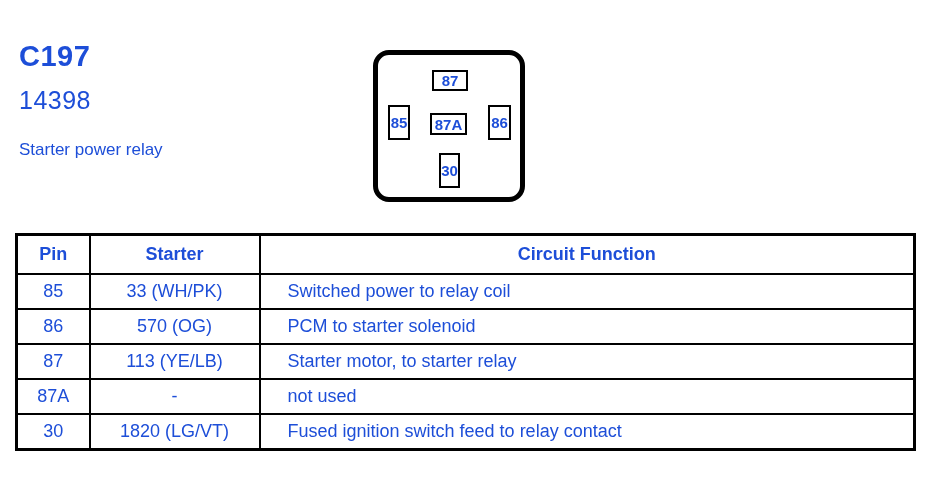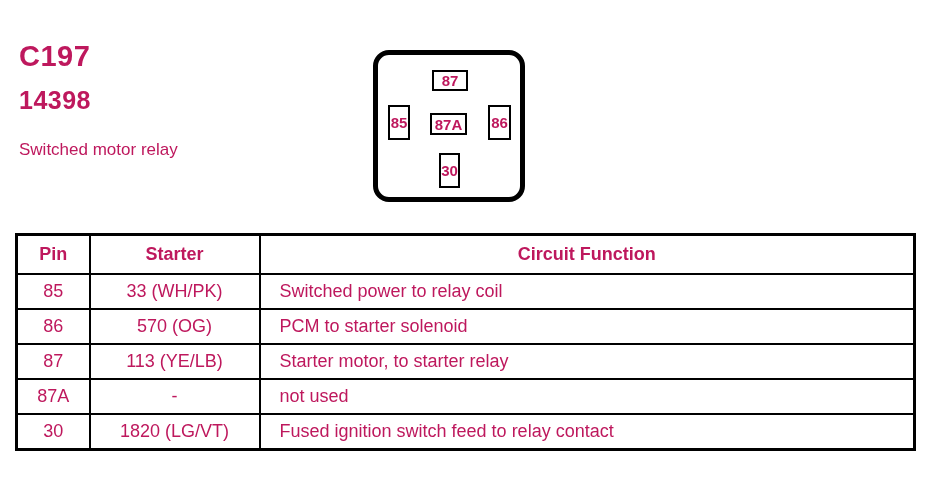--- a/index.html
+++ b/index.html
@@ -5,40 +5,40 @@
   html, body {
     margin: 0;
     padding: 0;
     background: #ffffff;
   }
   .page {
     position: relative;
     width: 936px;
     height: 480px;
     background: #ffffff;
-    color: #be185d;
+    color: #1d4ed8;
     font-family: "Liberation Sans", sans-serif;
     overflow: hidden;
   }
 
   
   .connector-id {
     position: absolute;
     left: 19px;
     top: 40px;
     font-size: 29px;
     font-weight: bold;
     letter-spacing: 0.5px;
   }
   .part-number {
     position: absolute;
     left: 19px;
     top: 86px;
     font-size: 25px;
-    font-weight: bold;
+    font-weight: normal;
     letter-spacing: 0.5px;
   }
   .description {
     position: absolute;
     left: 19px;
     top: 140px;
     font-size: 17px;
   }
 
   
@@ -98,33 +98,33 @@
   }
   .pinout-table td {
     height: 33px;
     text-align: center;
     font-weight: normal;
   }
   .col-pin     { width: 73px;  }
   .col-circuit { width: 170px; }
   .pinout-table td.cell-function {
     text-align: left;
-    padding-left: 19px;
+    padding-left: 27px;
   }
 </style>
 </head>
 <body>
 
 <div class="page">
 
   <div class="connector-id">C197</div>
 
   <div class="part-number">14398</div>
 
-  <div class="description">Switched motor relay</div>
+  <div class="description">Starter power relay</div>
 
   <div class="relay">
     <div class="pin pin-87">87</div>
     <div class="pin pin-85">85</div>
     <div class="pin pin-87a">87A</div>
     <div class="pin pin-86">86</div>
     <div class="pin pin-30">30</div>
   </div>
 
   <table class="pinout-table">

